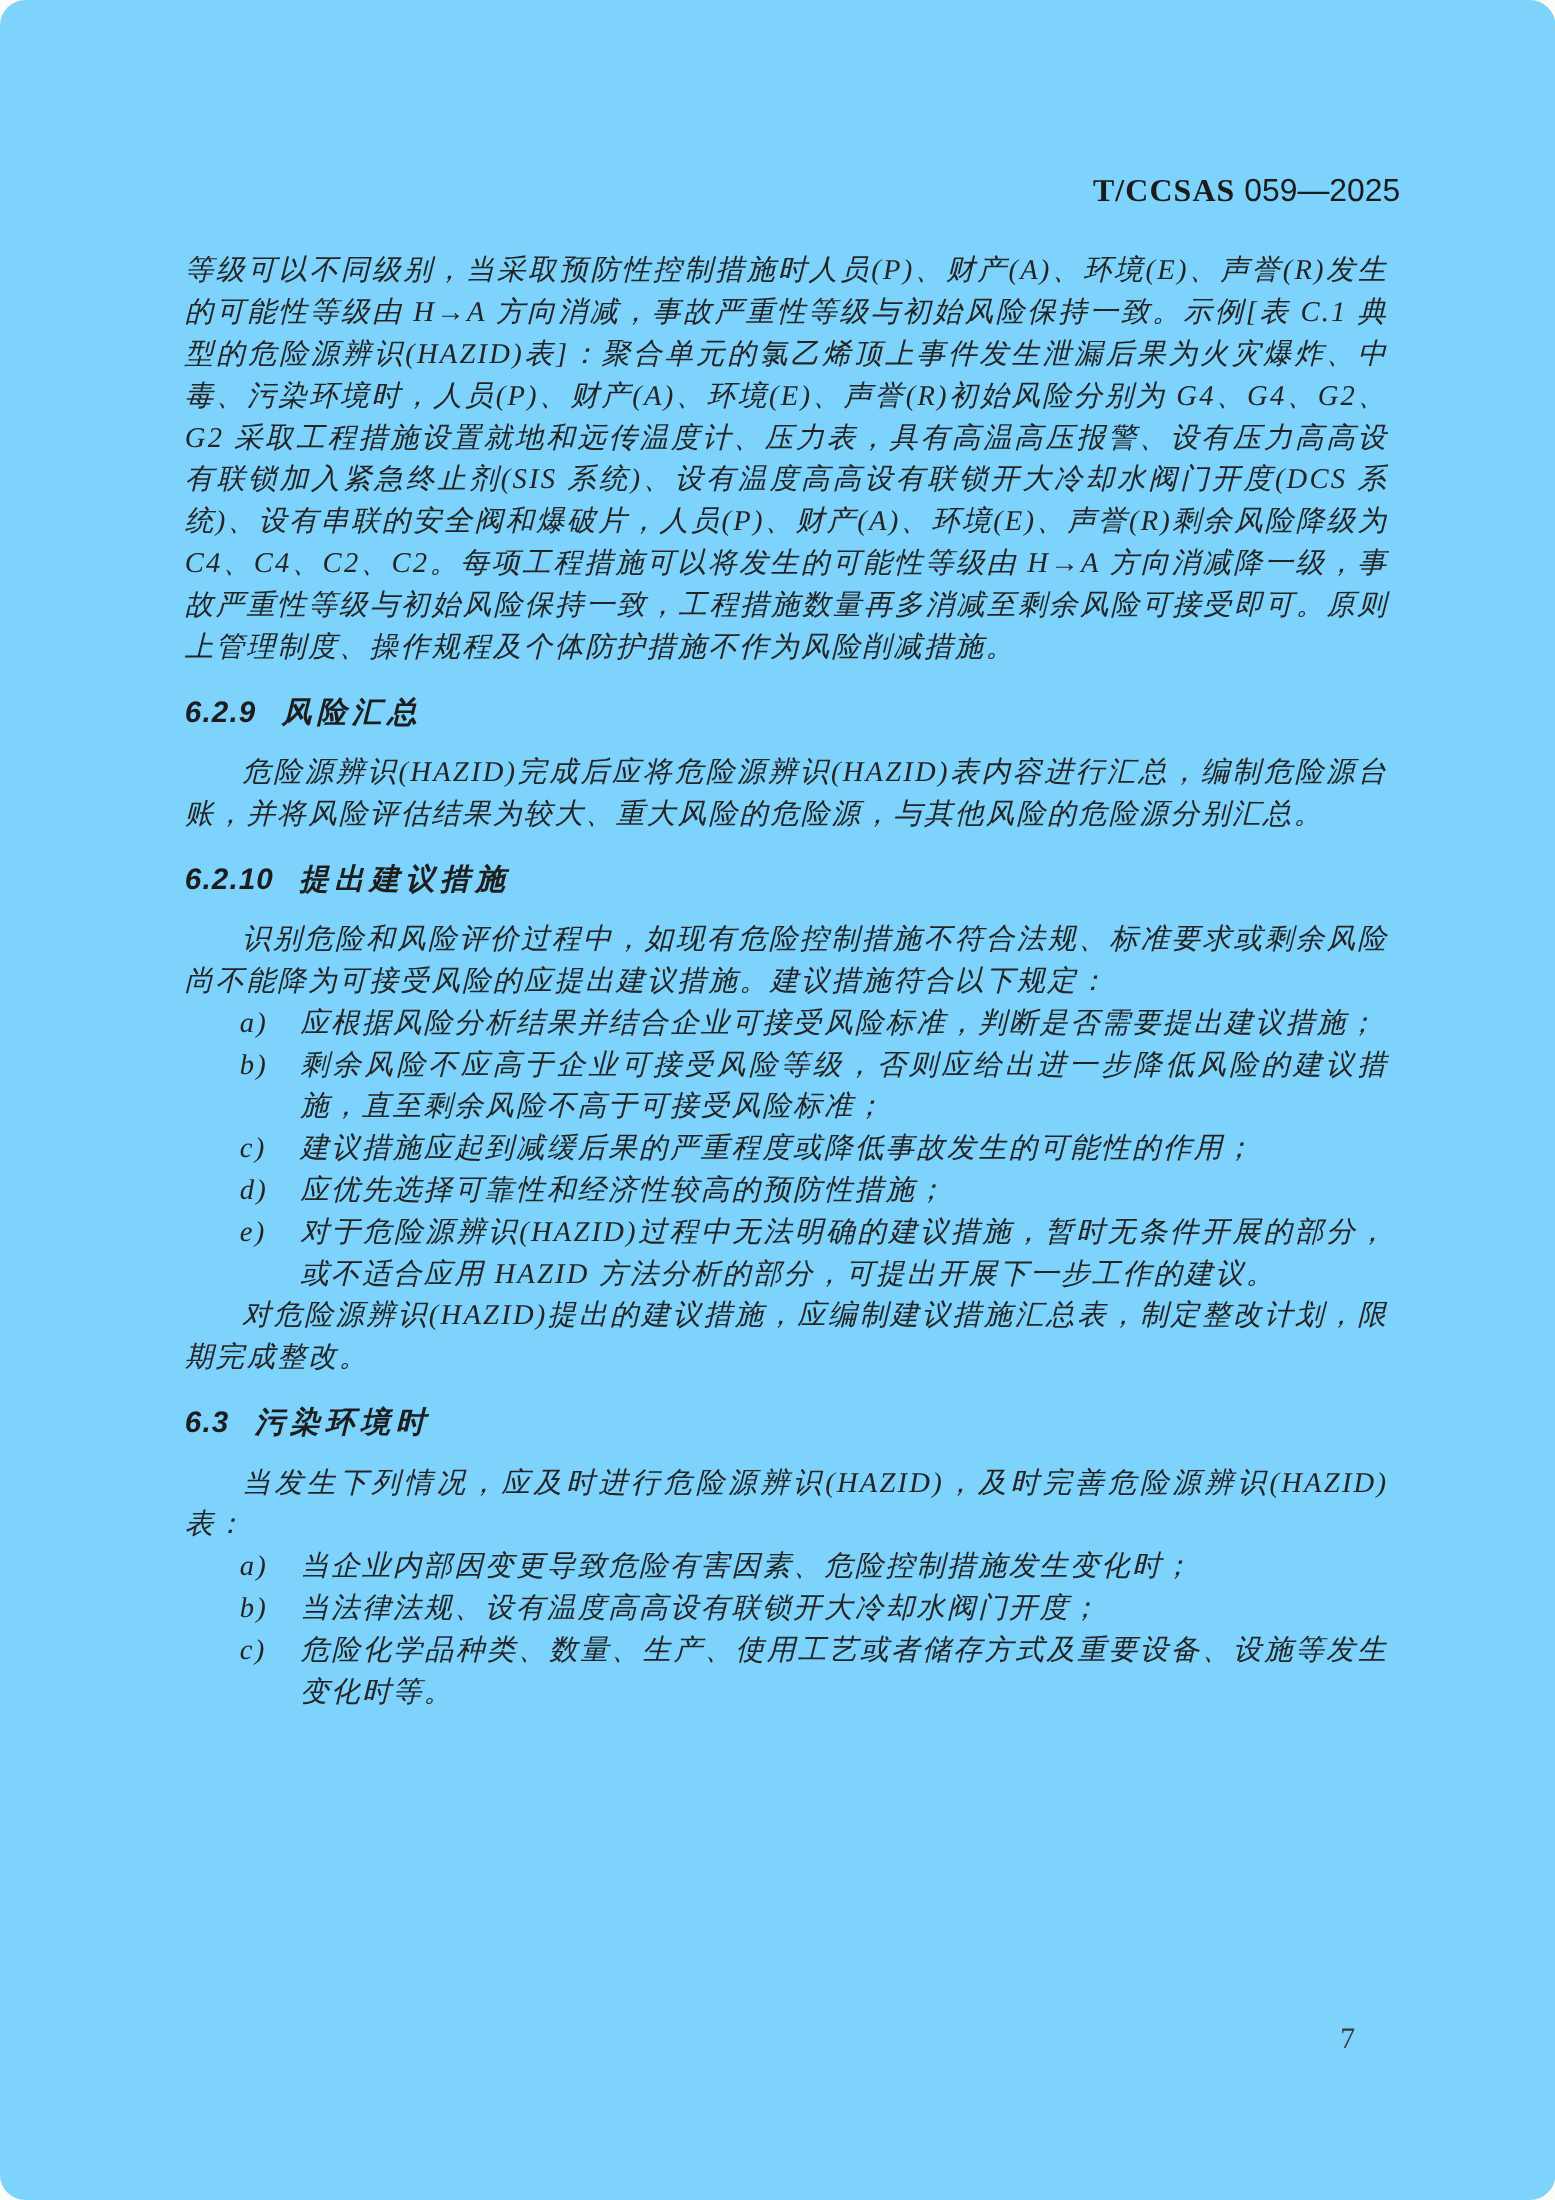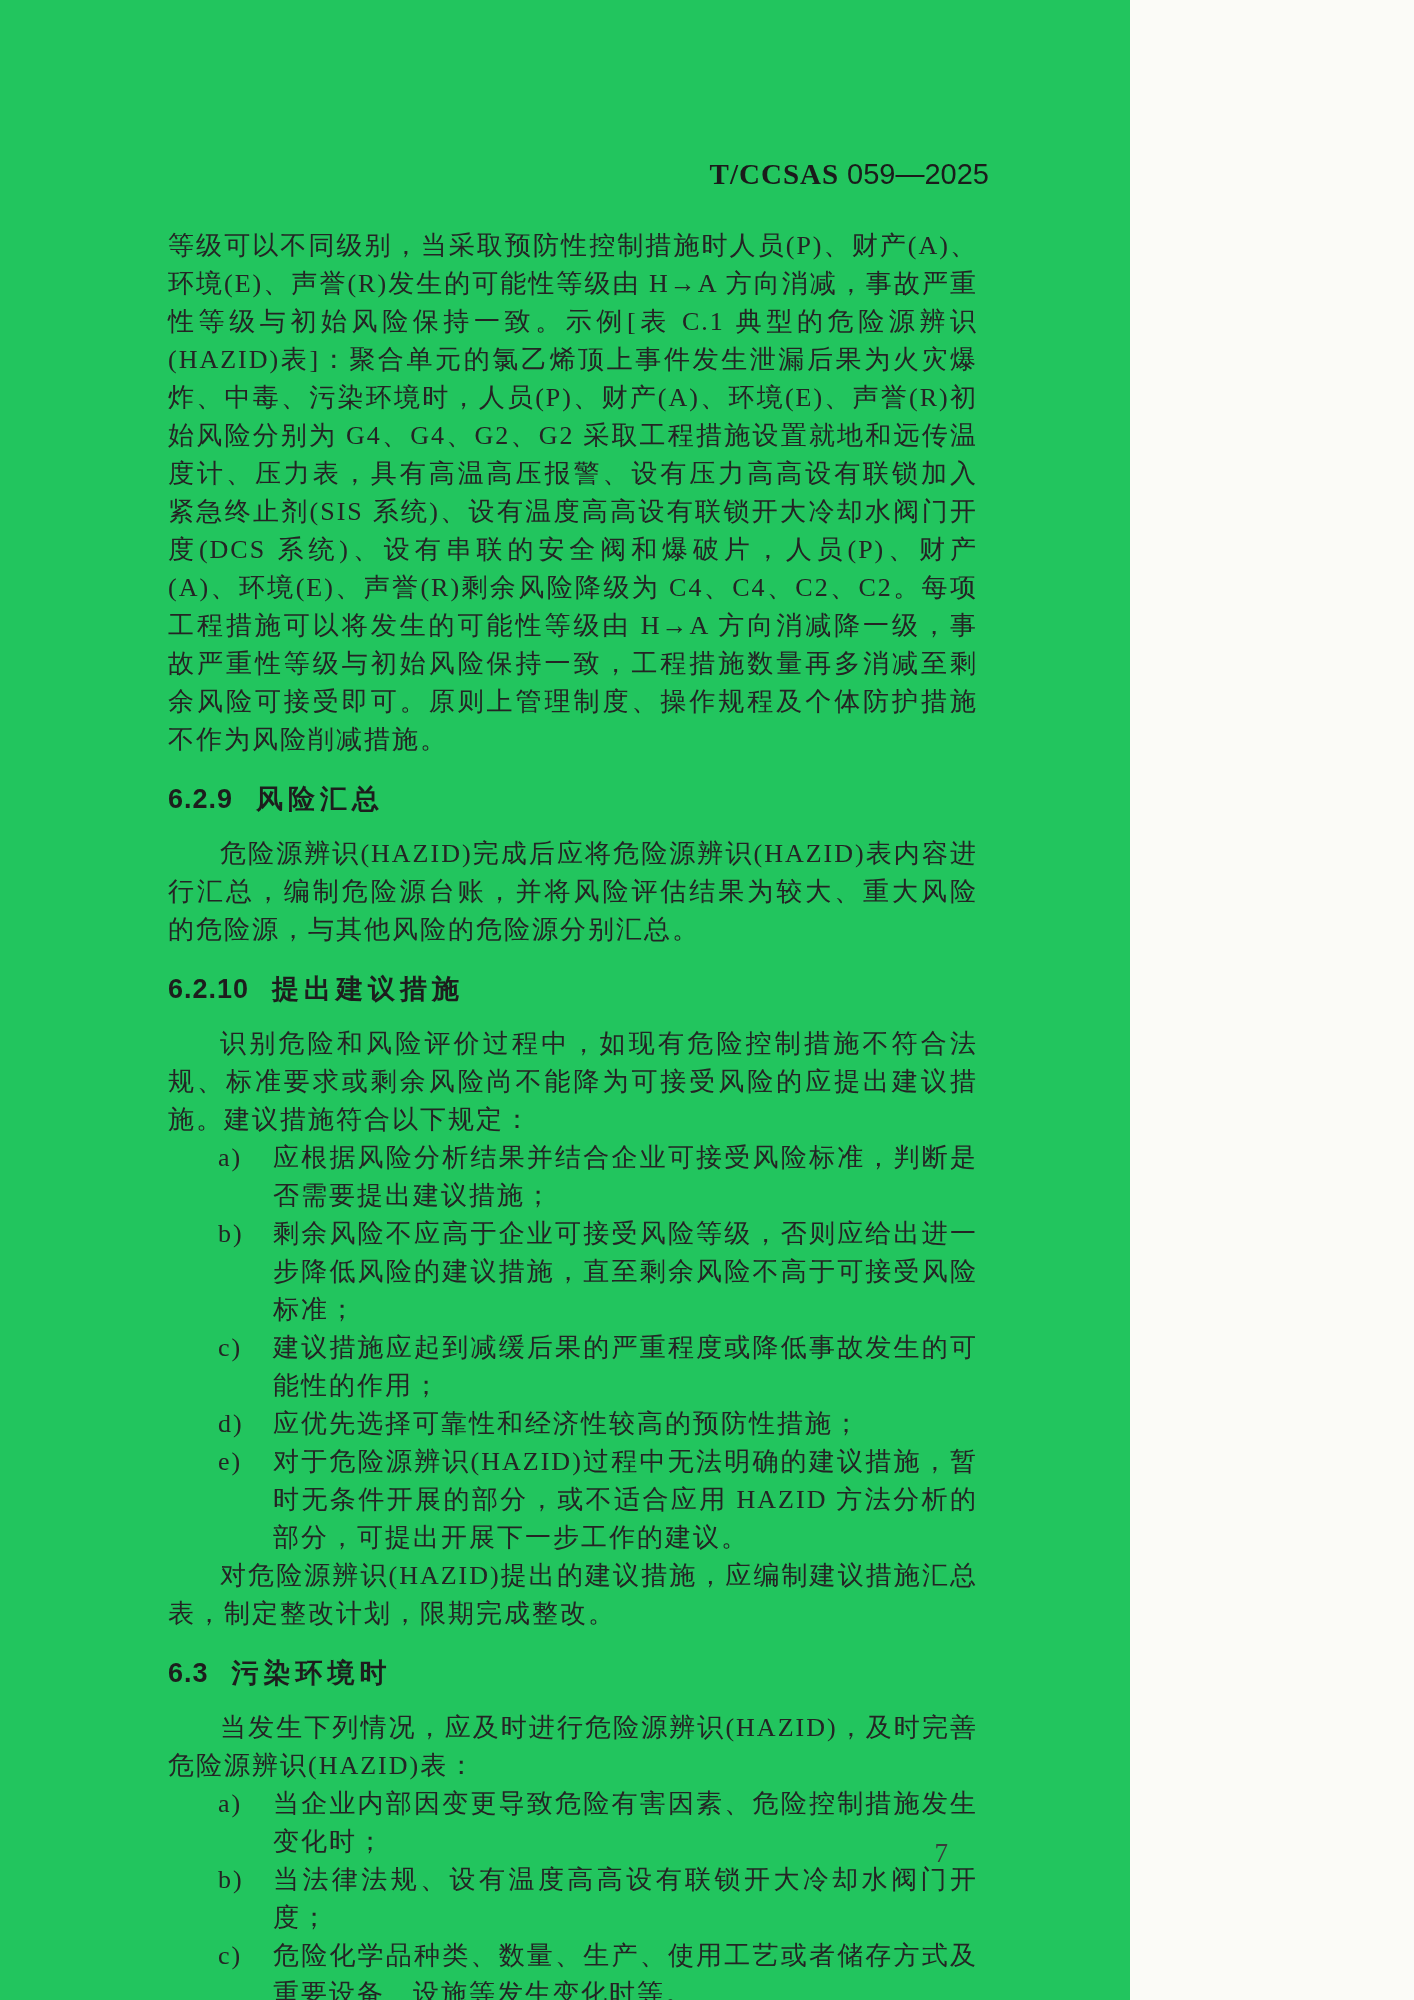--- a/index.html
+++ b/index.html
@@ -1,23 +1,24 @@
 <!DOCTYPE html>
 <html lang="zh"><head>
 <meta charset="utf-8">
 <style>
   html,body{margin:0;padding:0;}
   body{background:#fbfbf7;}
   .page{
     position:relative;
-    width:1130px;
+    width:1414px;
     height:2000px;
-    background:#22c55e;
+    background:#7dd3fc;
     overflow:hidden;
     color:#242424;
+    border-radius:23px;
   }
   .doc-header{
     margin:0 141px 0 168px;
     padding-top:158px;
     text-align:right;
     font-size:29px;
     line-height:32px;
     color:#1b1b1b;
     white-space:nowrap;
   }
@@ -32,20 +33,21 @@
     margin-left:8px;
   }
   .doc-body{
     margin:0 152px 0 168px;
     font-family:"Liberation Serif","DejaVu Serif",serif;
     font-size:26px;
     line-height:38px;
     letter-spacing:2px;
     text-align:justify;
     color:#242424;
+    font-style:italic;
   }
   .para{margin:0;}
   .para.first{margin-top:37px;text-indent:0;}
   .para.indent{text-indent:2em;}
   .heading{
     margin:21px 0 17px 0;
     font-family:"Liberation Sans","DejaVu Sans",sans-serif;
     font-size:27px;
     font-weight:bold;
     line-height:38px;

